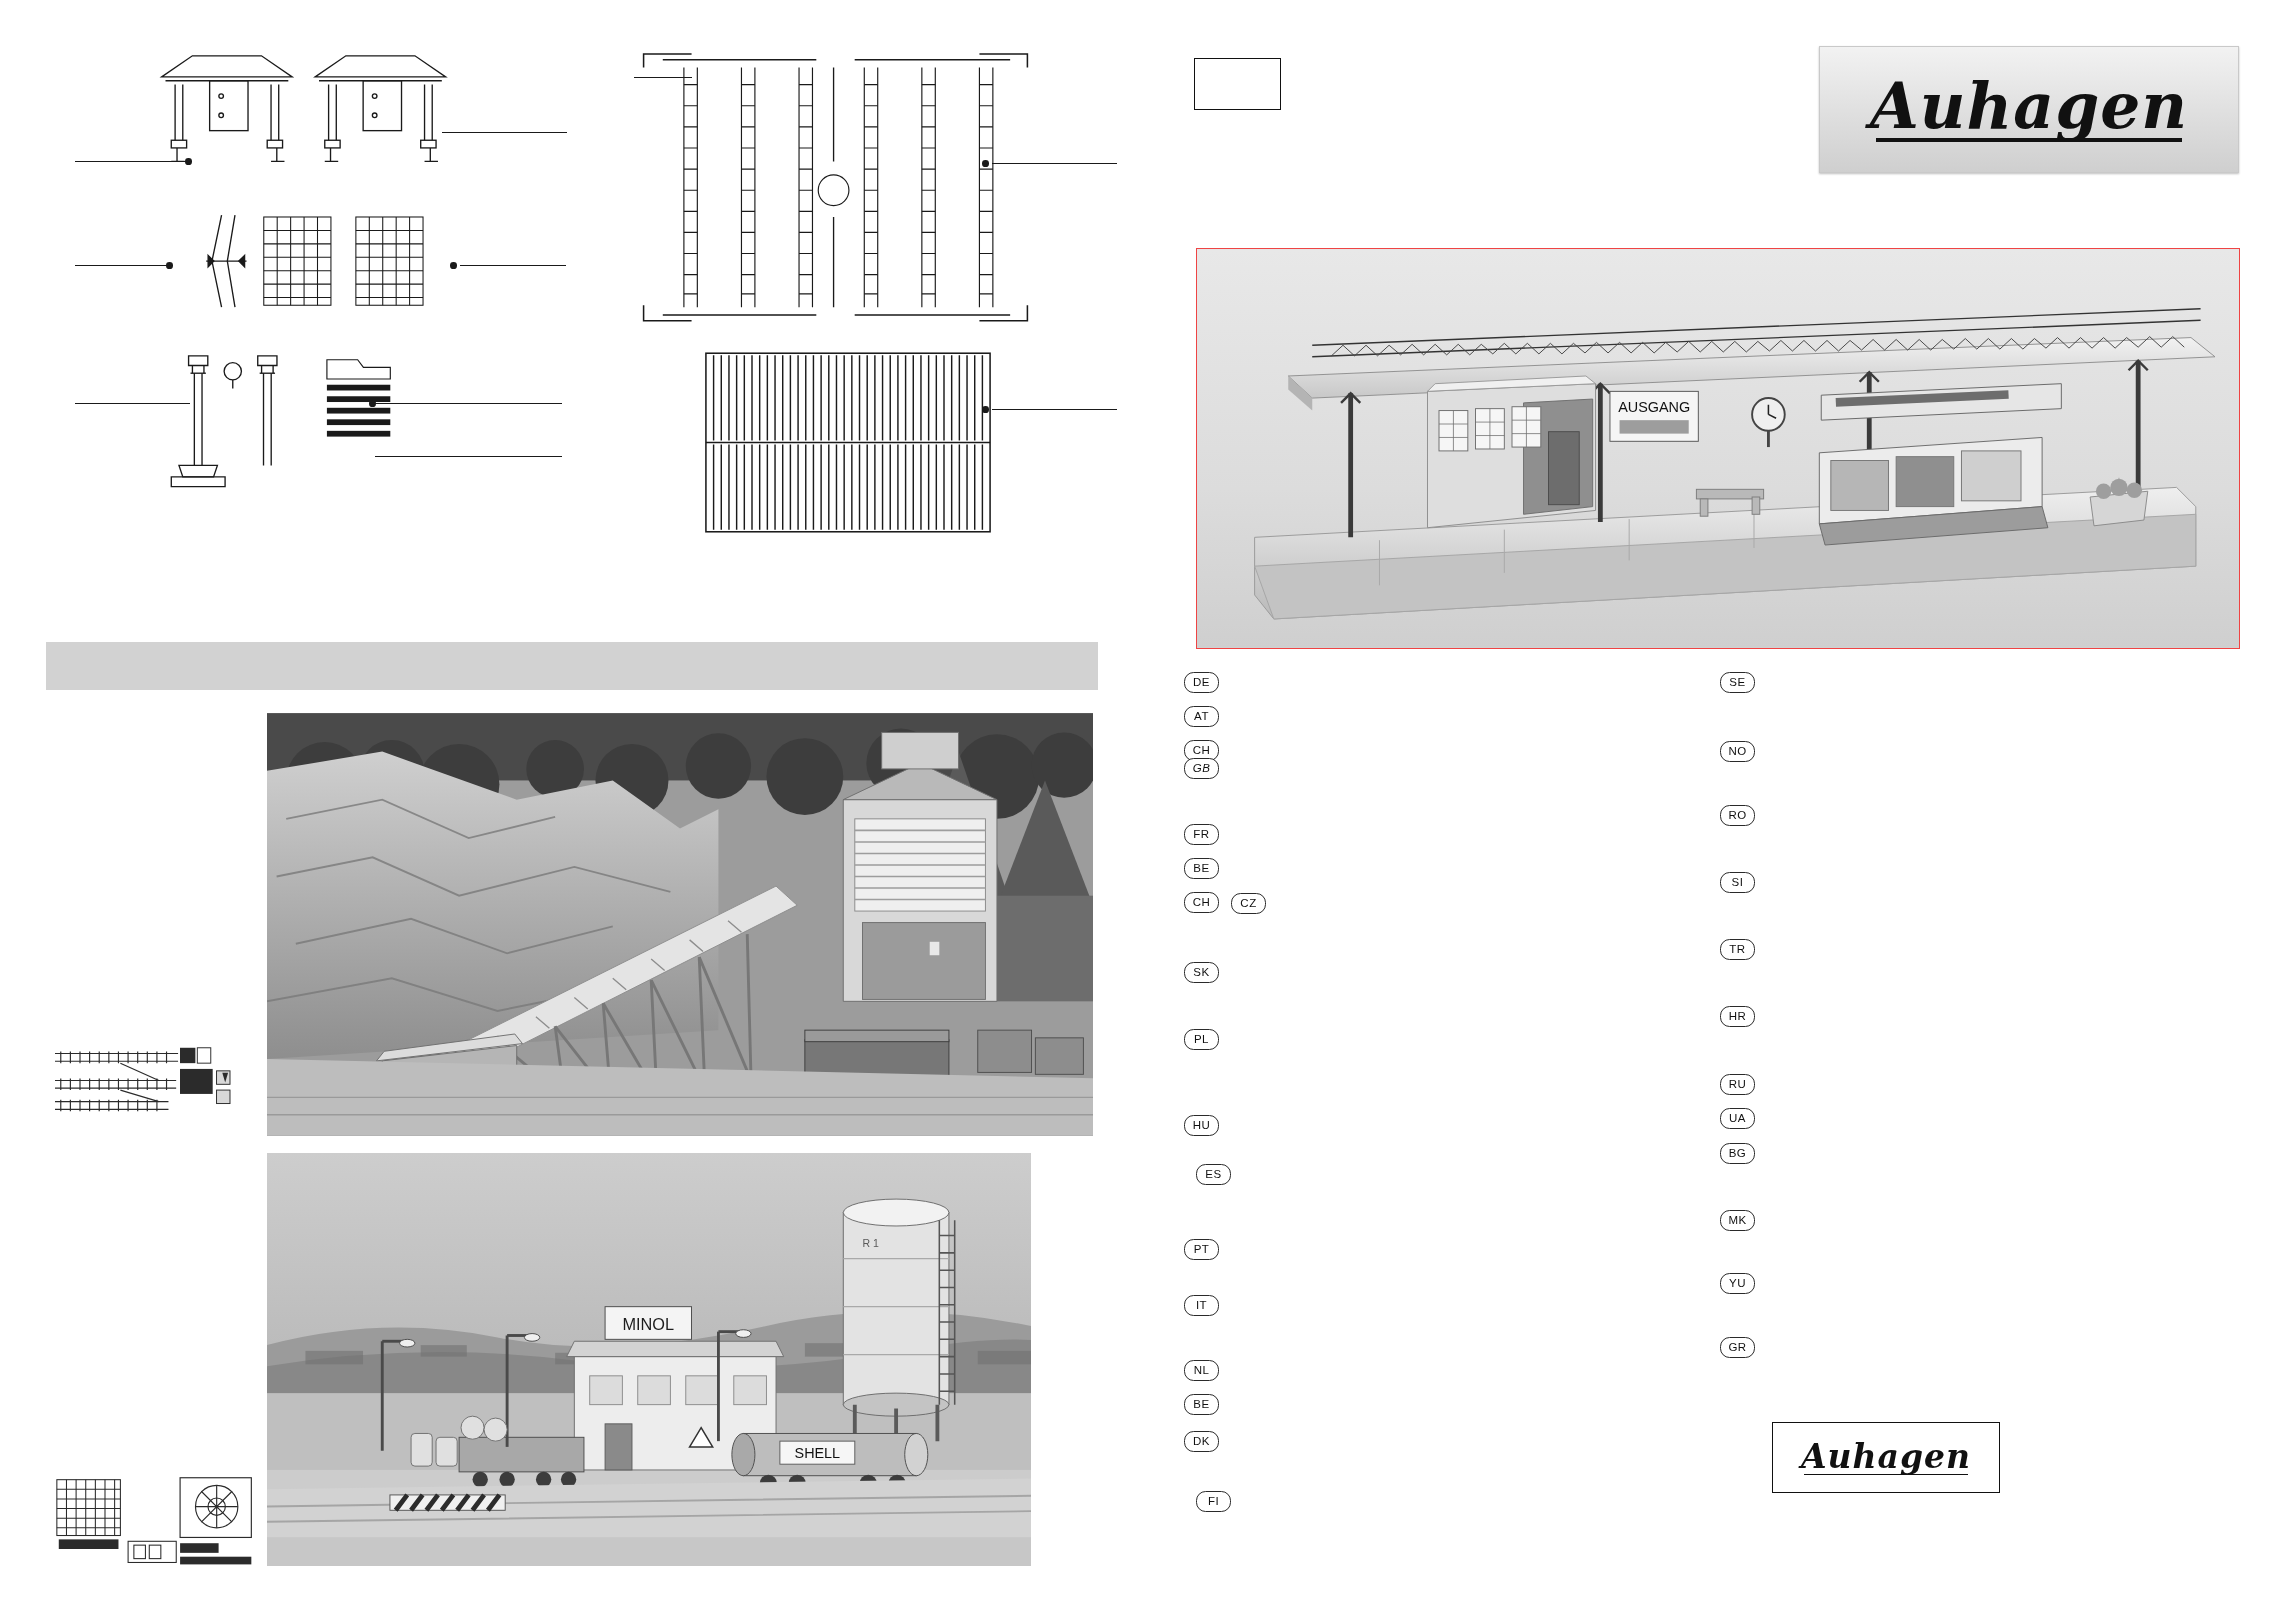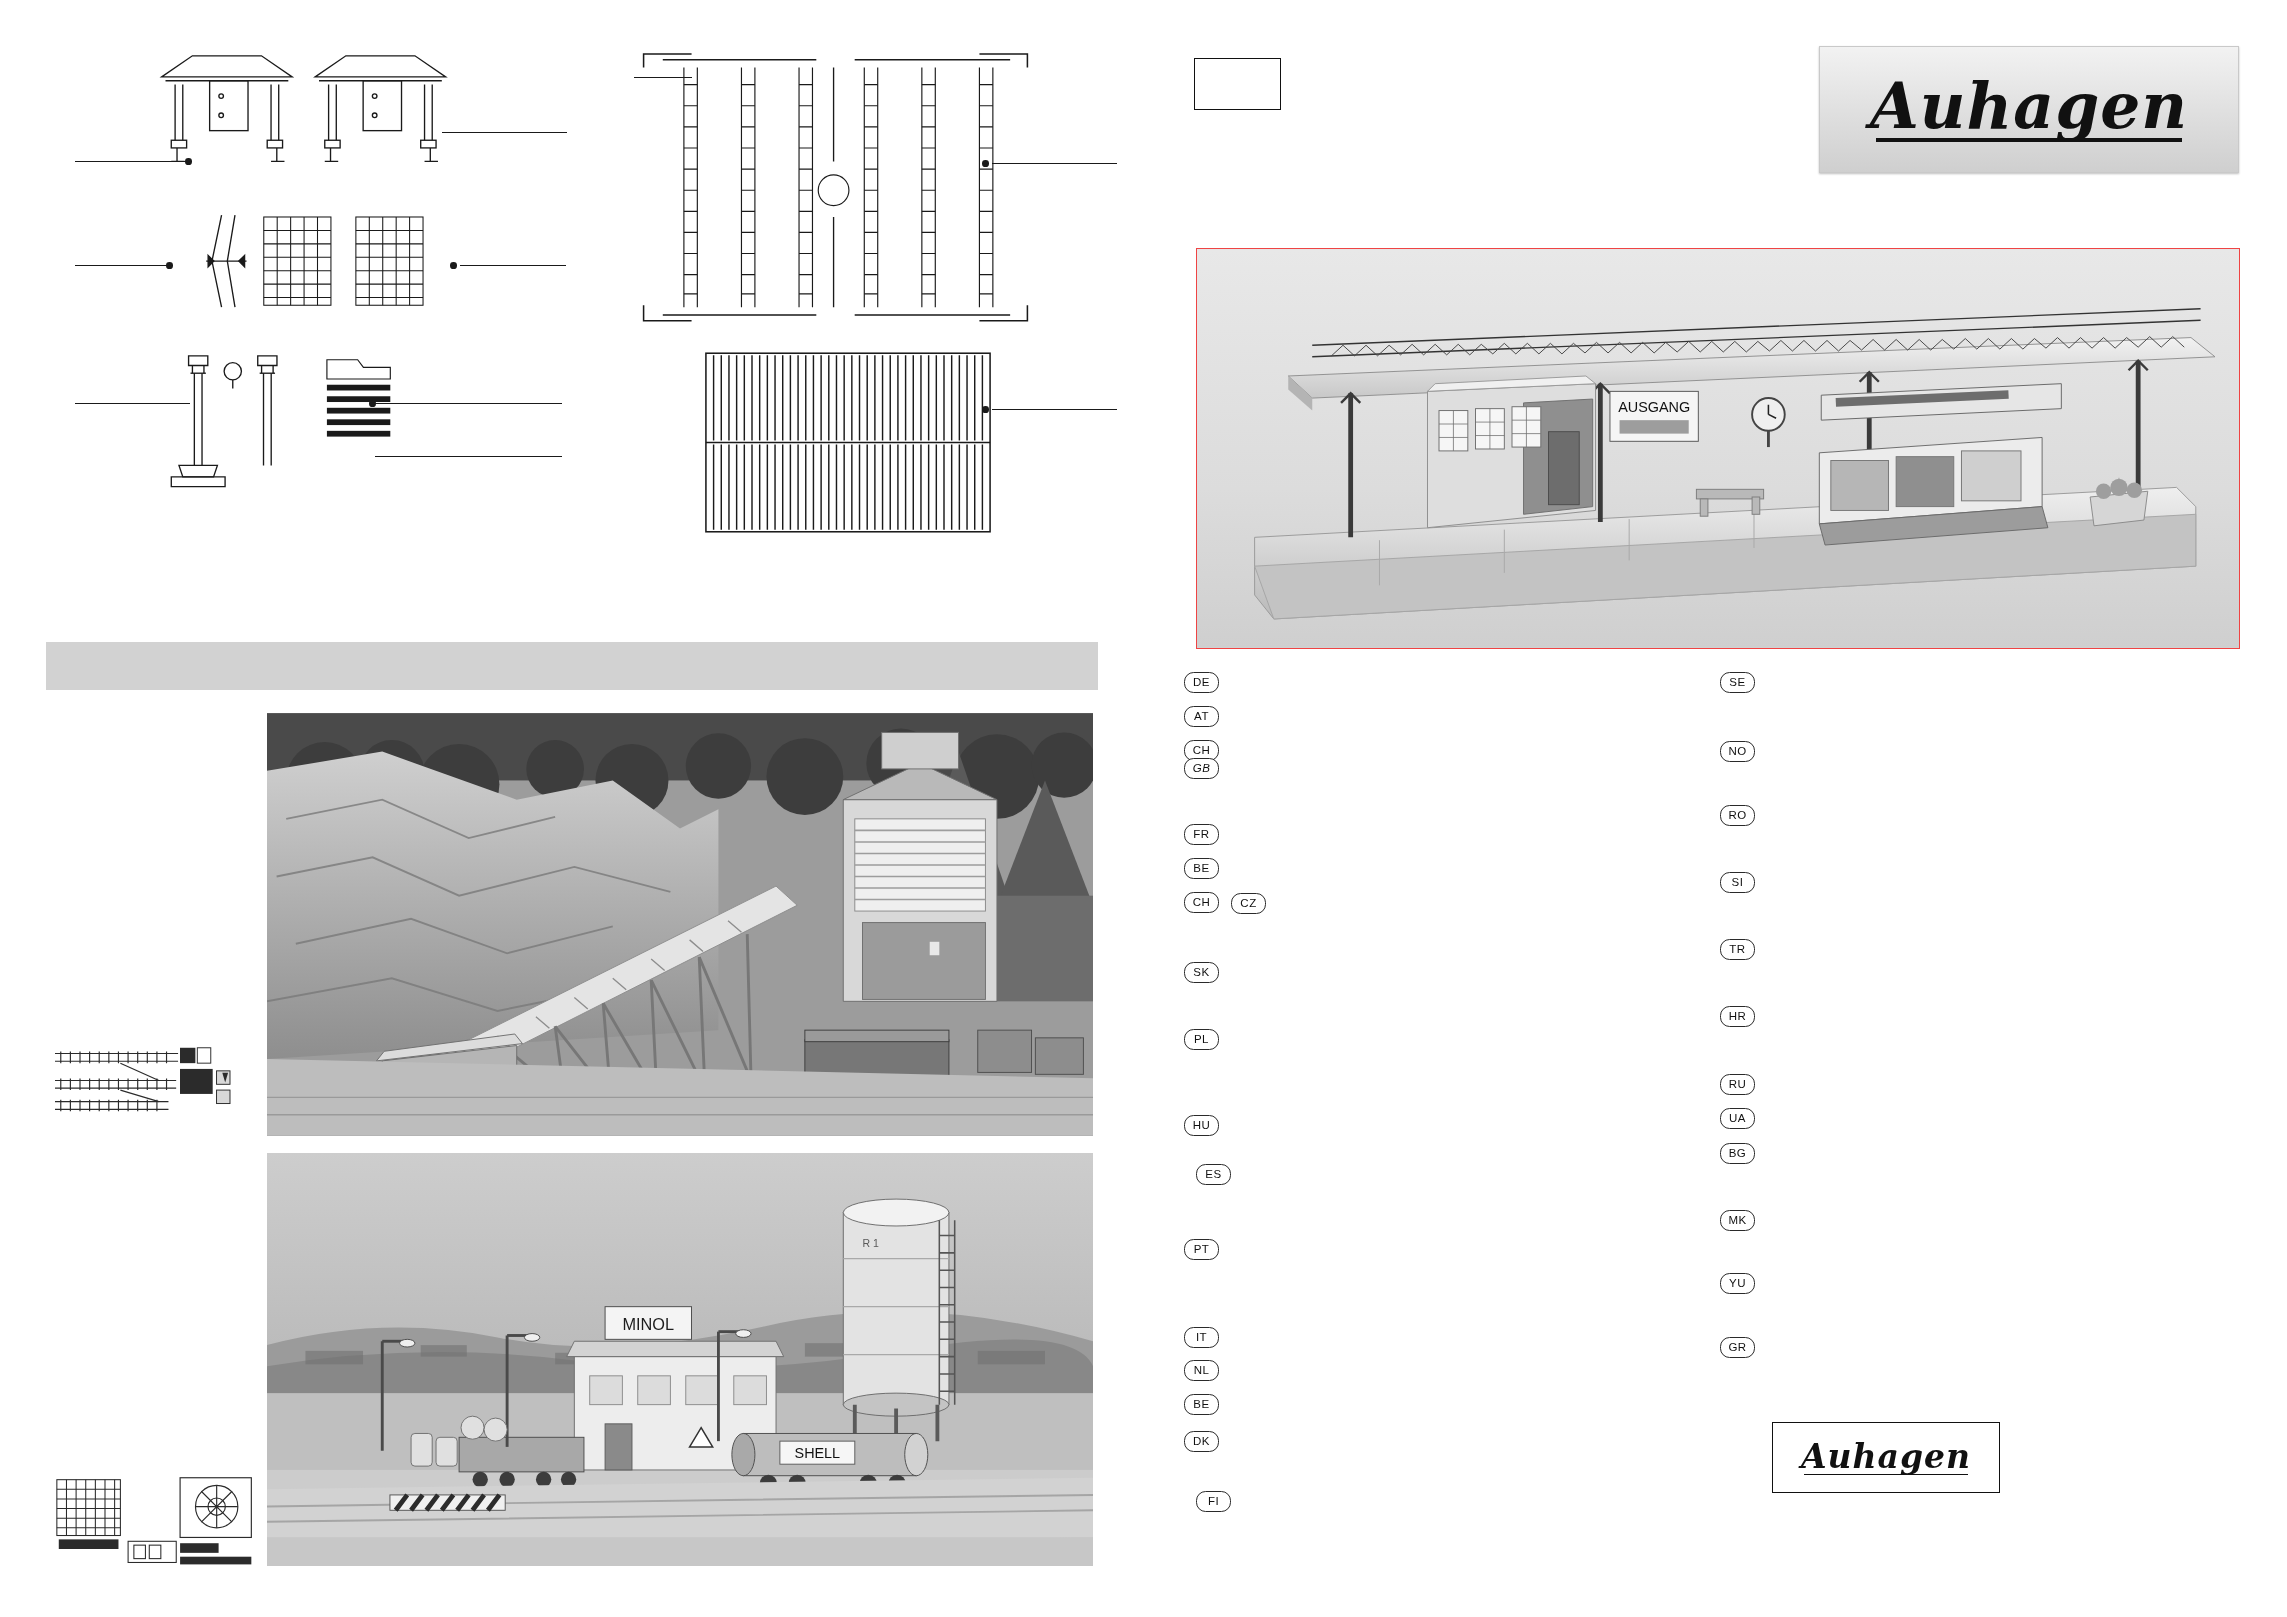--- a/index.html
+++ b/index.html
@@ -104,21 +104,21 @@
   #layout-photo-1 {
     position: absolute;
     left: 267px; top: 713px;
     width: 826px; height: 423px;
     overflow: hidden;
     background: #9e9e9e;
   }
   #layout-photo-2 {
     position: absolute;
     left: 267px; top: 1153px;
-    width: 826px; height: 413px;
+    width: 764px; height: 413px;
     overflow: hidden;
     background: #f9a8d4;
   }
 
   
   #schematic-1 {
     position: absolute;
     left: 53px; top: 1042px;
     width: 204px; height: 75px;
   }
@@ -785,21 +785,21 @@
     <div class="lang-entry" style="left:0px; top:492px;padding-left:12px;">
       <div class="lang-badge">ES</div>
       <div></div>
     </div>
 
     <div class="lang-entry" style="left:0px; top:567px;">
       <div class="lang-badge">PT</div>
       <div></div>
     </div>
 
-    <div class="lang-entry" style="left:0px; top:655px;">
+    <div class="lang-entry" style="left:0px; top:623px;">
       <div class="lang-badge">IT</div>
       <div></div>
     </div>
 
     <div class="lang-entry lang-stack" style="left:0px; top:688px;">
       <div class="lang-badge">NL</div>
       <div class="lang-badge">BE</div>
       <div></div>
     </div>
 

